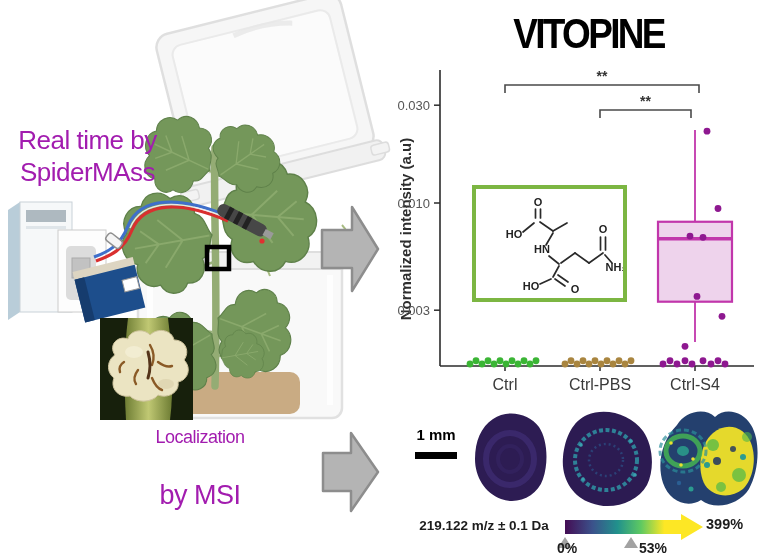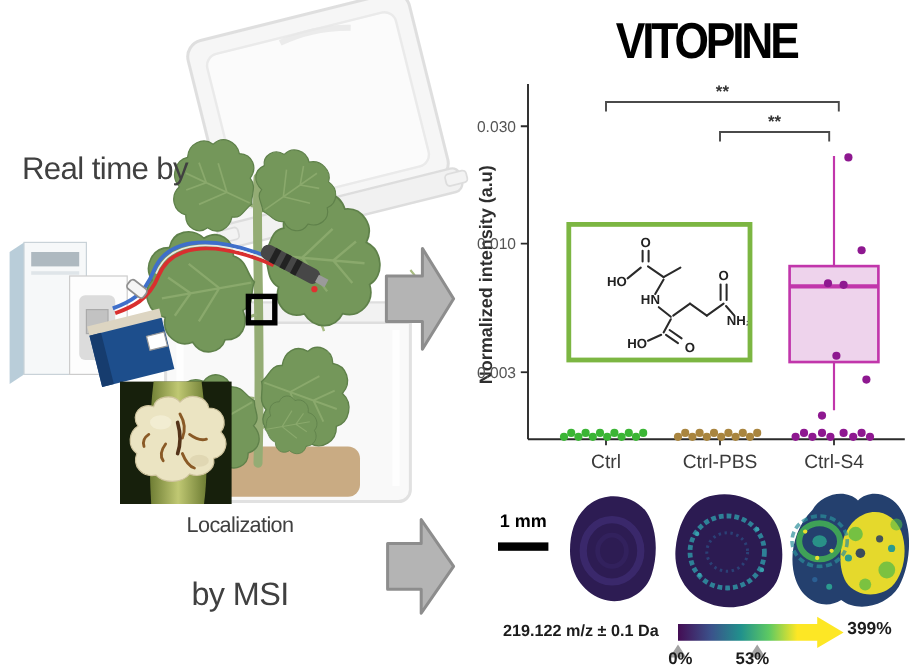--- a/index.html
+++ b/index.html
@@ -1,19 +1,19 @@
 <!DOCTYPE html>
 <html><head>
 <meta charset="utf-8">
 <style>
   html,body{margin:0;padding:0;background:#fff;}
   .stage{position:relative;width:758px;height:558px;background:#fff;overflow:hidden;
          font-family:"Liberation Sans",sans-serif;}
   .abs{position:absolute;}
-  .lefttext{font-size:26px;letter-spacing:-.5px;color:#404040;text-align:center;line-height:1.1;}
+  .lefttext{font-size:26px;letter-spacing:-.5px;color:#a21caf;text-align:center;line-height:1.1;}
   .figtitle{left:486px;top:10px;width:205px;text-align:center;font-size:42px;font-weight:700;
             letter-spacing:-3px;transform:scaleX(.88);transform-origin:center;color:#000;}
   .ylabel{left:297px;top:219px;width:220px;height:20px;transform:rotate(-90deg);
           text-align:center;font-weight:700;font-size:15px;color:#2e2e2e;}
   .molbox{left:472px;top:185px;width:155px;height:117px;box-sizing:border-box;
           background:#fff;border:4px solid #7cb642;z-index:5;}
   .scaletext{left:411px;top:426px;width:50px;text-align:center;font-size:15px;font-weight:700;color:#000;}
   .scalebar{left:415px;top:452px;width:42px;height:7px;background:#000;}
   .mzlabel{left:415px;top:518px;width:138px;text-align:center;font-size:13.5px;font-weight:700;color:#1c1c1c;}
   .pct{font-size:14px;font-weight:700;color:#1c1c1c;}
@@ -110,20 +110,21 @@
       <path d="M148,352 q4,14 0,26" stroke="#55341a" stroke-width="3" fill="none" stroke-linecap="round"></path>
       <ellipse cx="134" cy="352" rx="9" ry="6" fill="#f4efd6" opacity=".8"></ellipse>
       <ellipse cx="166" cy="384" rx="8" ry="5" fill="#dcd2ac" opacity=".7"></ellipse>
     </g>
 
     <path d="M322,230 L352,230 L352,207 L378,249 L352,291 L352,268 L322,268 Z" fill="#b4b4b4" stroke="#8d8d8d" stroke-width="2.5" stroke-linejoin="round"></path>
     <path d="M323,453 L351,453 L351,433 L378,472 L351,511 L351,491 L323,491 Z" fill="#b4b4b4" stroke="#8d8d8d" stroke-width="2.5" stroke-linejoin="round"></path>
   </svg>
 
   <div class="abs lefttext" style="left:0;top:126px;width:175px">Real time by</div>
+  <div class="abs lefttext" style="left:0;top:158px;width:175px">SpiderMAss</div>
   <div class="abs lefttext" style="left:110px;top:428px;width:180px;font-size:18px">Localization</div>
   <div class="abs lefttext" style="left:110px;top:481px;width:180px;font-size:27px">by MSI</div>
 
   <div class="abs figtitle">VITOPINE</div>
   <div class="abs ylabel">Normalized intensity (a.u)</div>
   <svg id="chart-svg" class="abs" style="left:392px;top:60px" width="366" height="340" viewBox="0 0 366 340">
       <line x1="48" y1="10" x2="48" y2="306" stroke="#2b2b2b" stroke-width="1.6"></line>
       <line x1="48" y1="306" x2="362" y2="306" stroke="#2b2b2b" stroke-width="1.6"></line>
       <line x1="42" y1="45.19014278246921" x2="48" y2="45.19014278246921" stroke="#2b2b2b" stroke-width="1.5"></line>
       <text x="38" y="49.69014278246921" text-anchor="end" font-size="13" fill="#555" font-family="Liberation Sans, sans-serif">0.030</text>
@@ -273,15 +274,15 @@
         <stop offset=".55" stop-color="#5ec962"></stop>
         <stop offset=".72" stop-color="#fde725"></stop>
       </linearGradient>
     </defs>
     <path d="M12,10 H128 V4 L150,17 L128,30 V24 H12 Z" fill="url(#vir)"></path>
     <polygon points="5,38 19,38 12,27" fill="#a2a2a2"></polygon>
     <polygon points="71,38 85,38 78,27" fill="#a2a2a2"></polygon>
   </svg>
   <div class="abs pct" style="left:706px;top:516px;font-size:14.5px">399%</div>
   <div class="abs pct" style="left:553px;top:540px;width:28px;text-align:center">0%</div>
-  <div class="abs pct" style="left:613px;top:540px;width:36px;text-align:left">53%</div>
+  <div class="abs pct" style="left:631px;top:540px;width:36px;text-align:right">53%</div>
 
 </div>
 
 </body></html>

